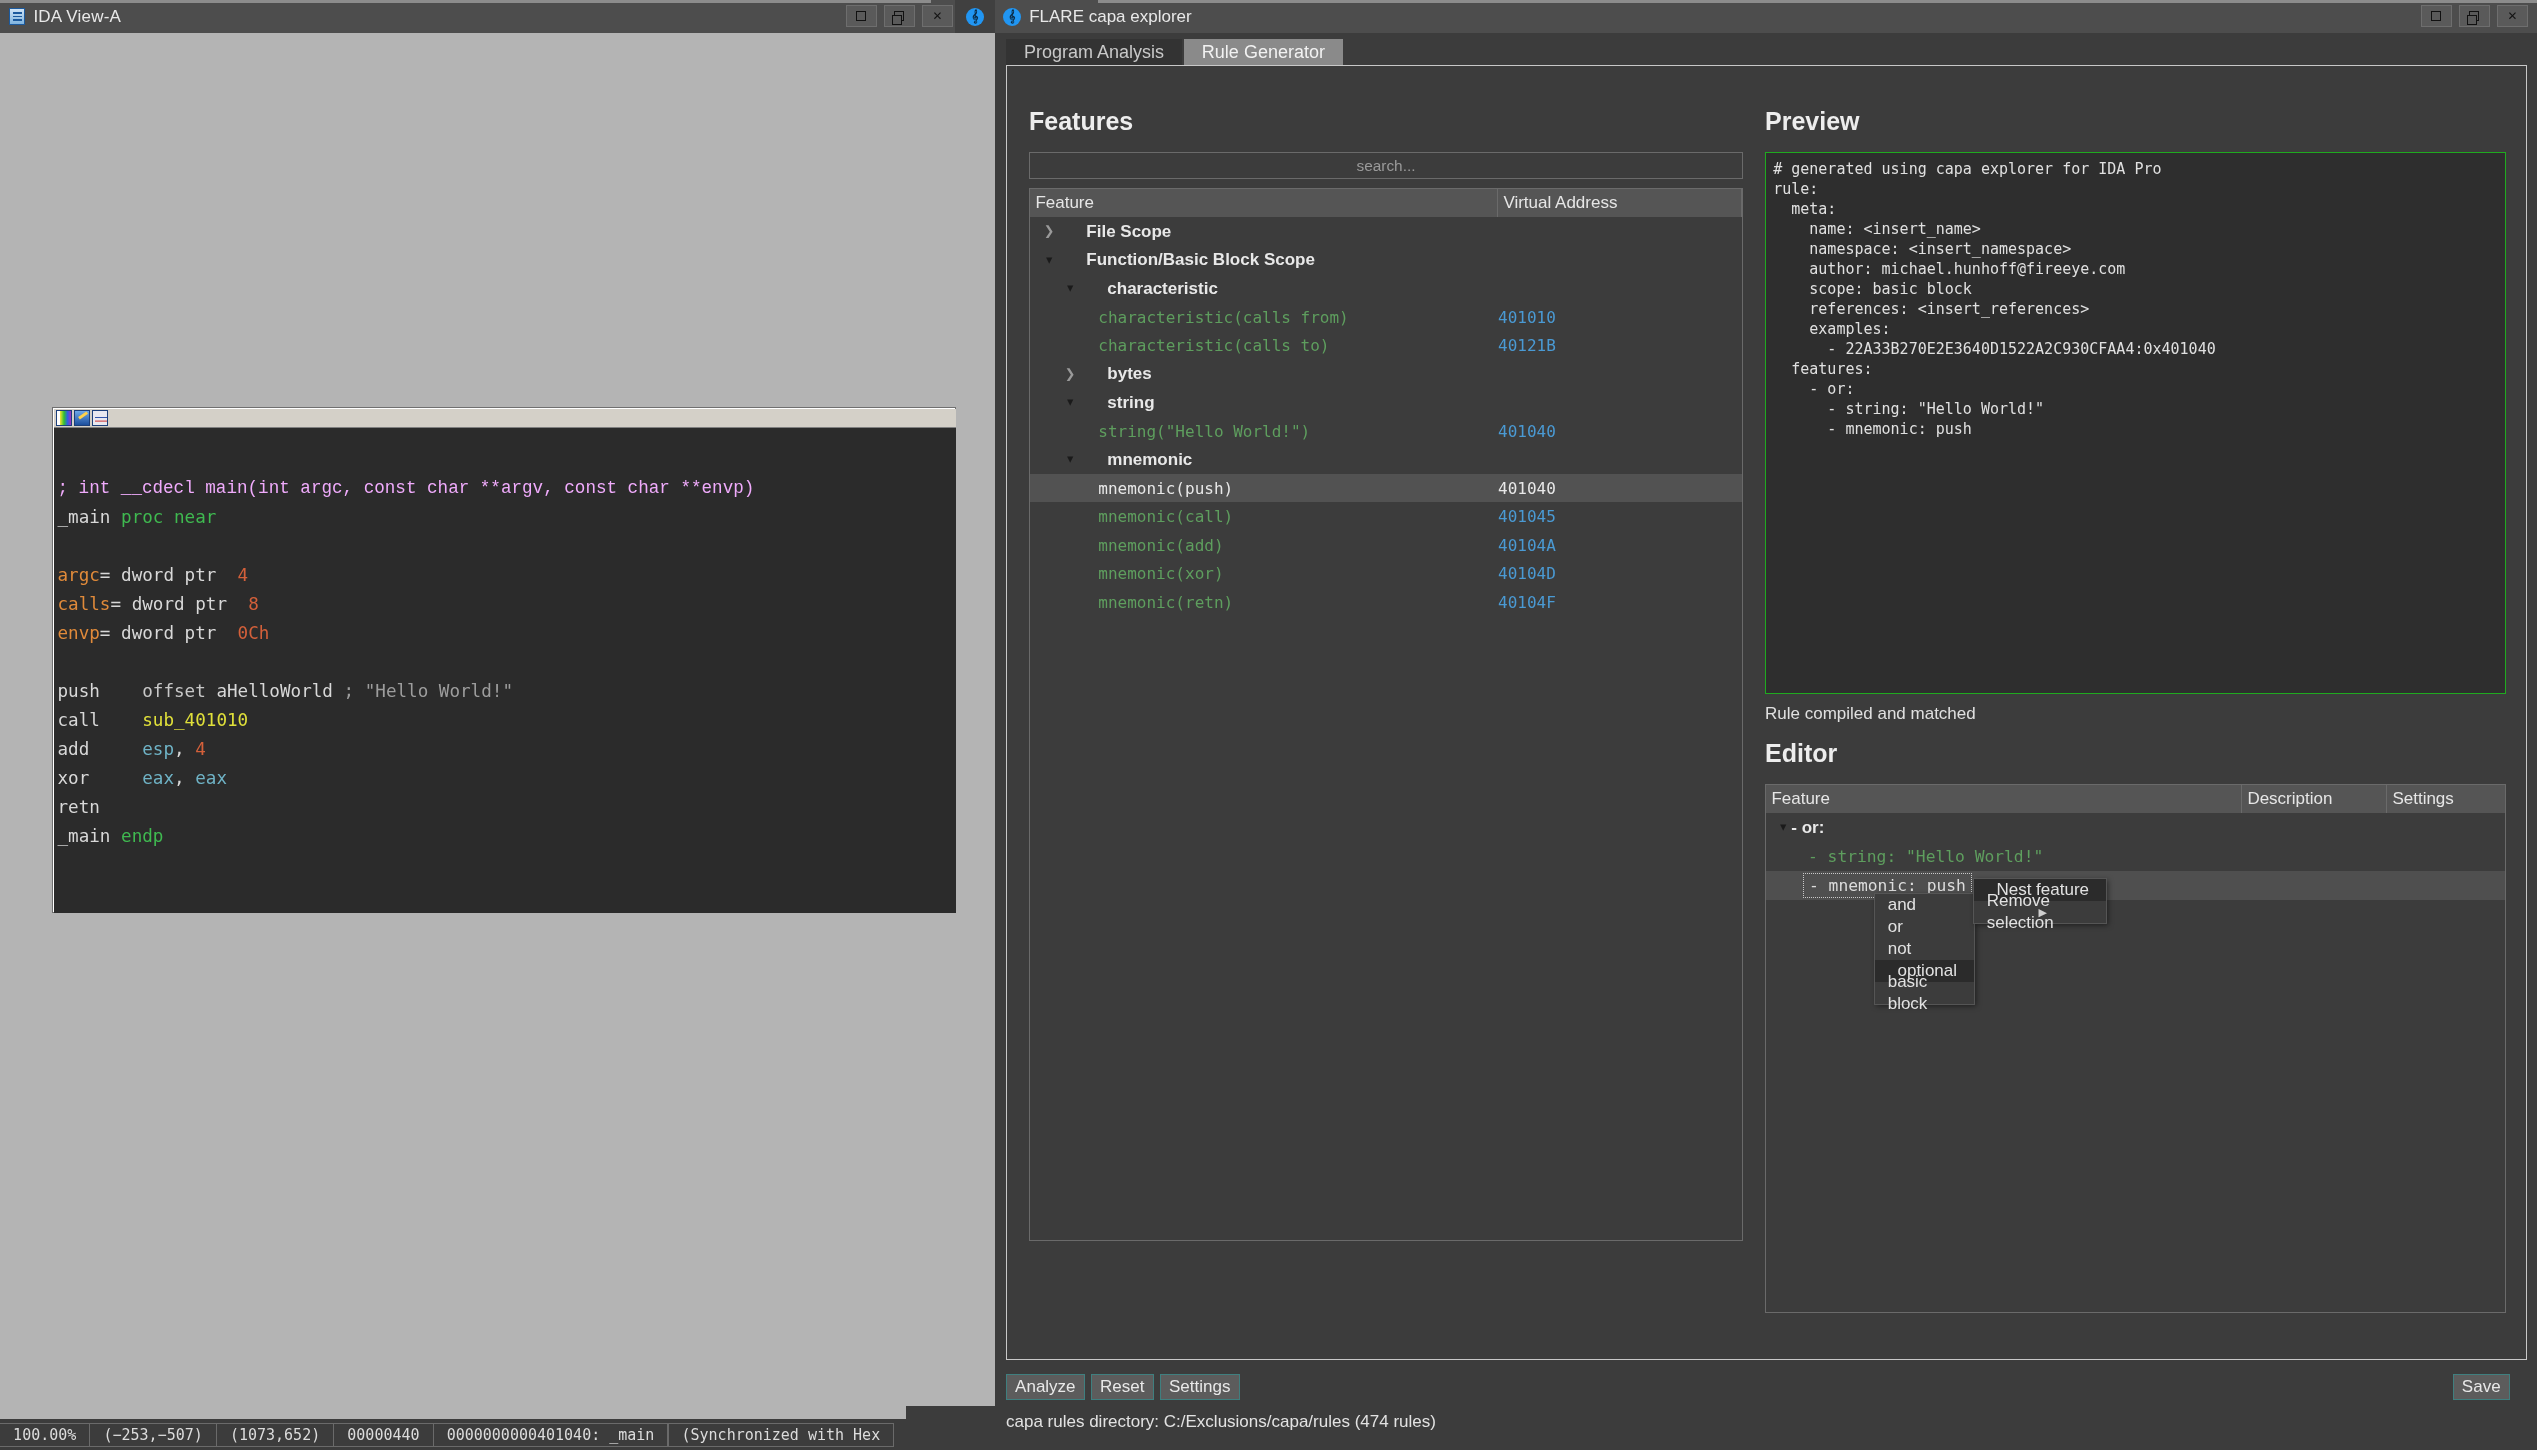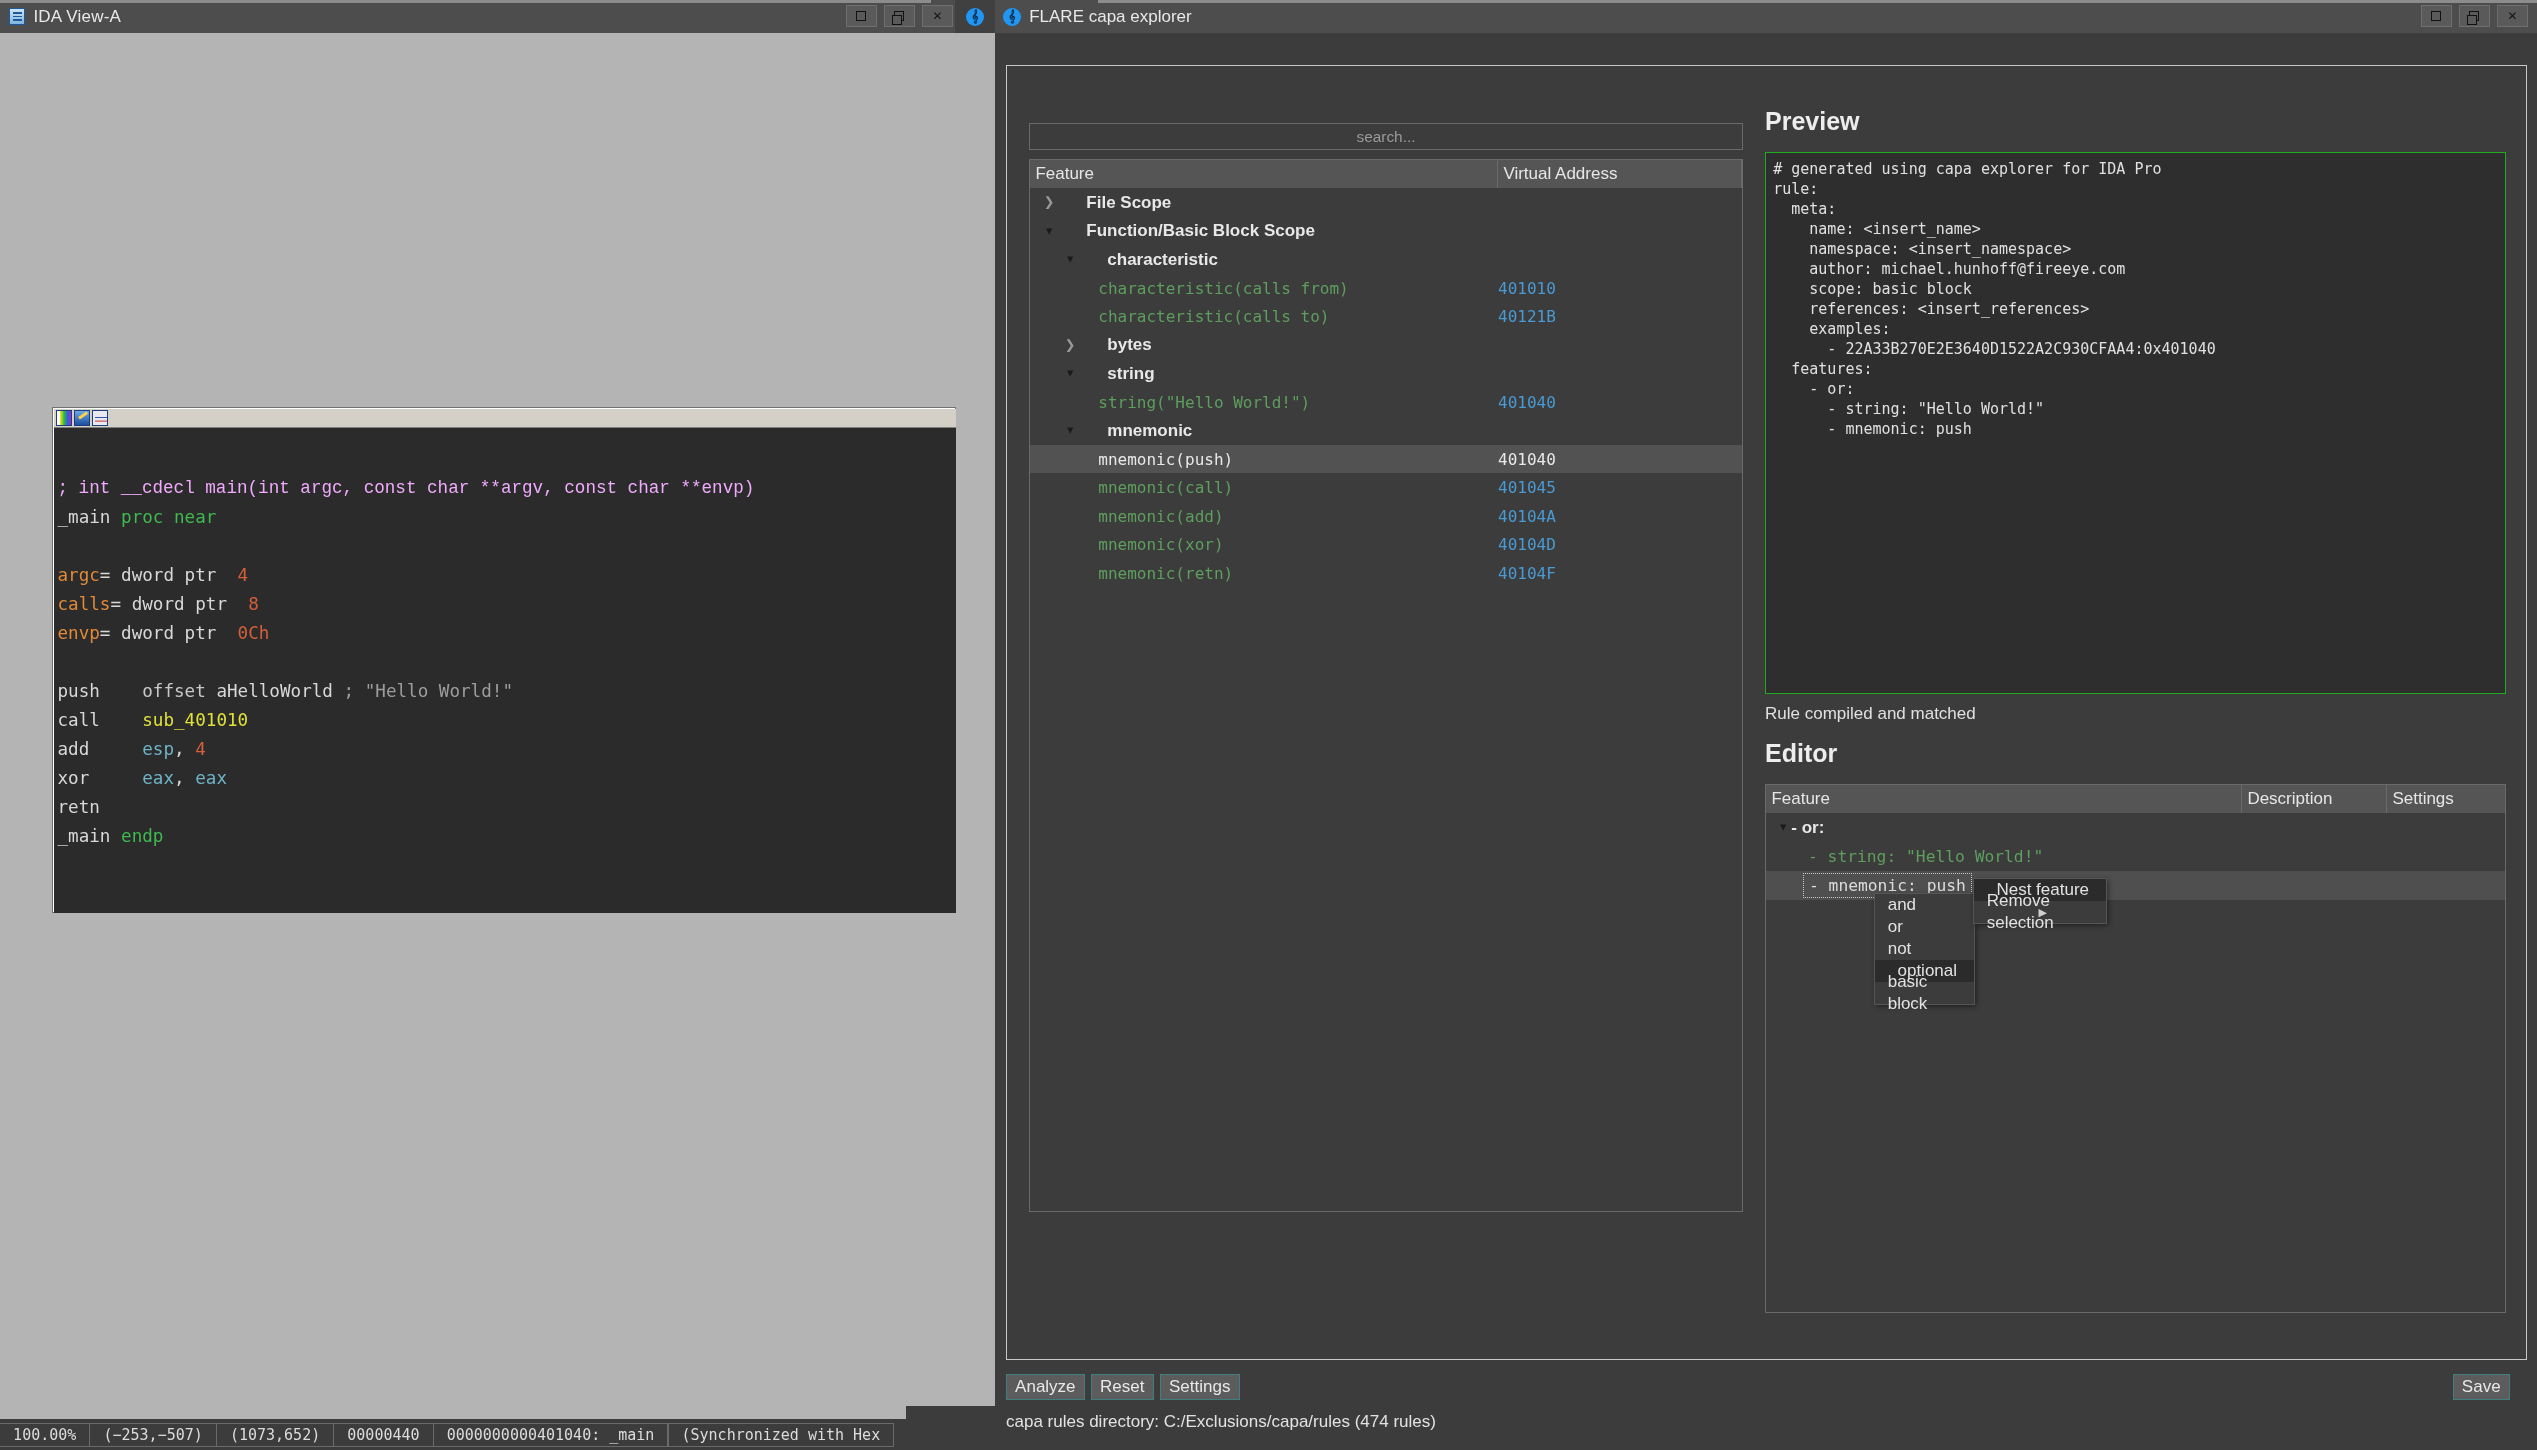--- a/index.html
+++ b/index.html
@@ -301,24 +301,29 @@
       <div class="wbtn">
           <span class="sq"></span>
         </div>
       <div class="wbtn">
           <span class="restore"></span>
         </div>
       <div class="wbtn">✕</div>
     </div>
   </div>
 
+  <div id="flare-tabs">
+    <div class="tab">Program Analysis</div>
+    <div class="tab active">Rule Generator</div>
+  </div>
 
   <div id="flare-content">
 
     <div id="features-panel">
+      <div class="panel-title">Features</div>
       <input id="features-search" type="text" placeholder="search..." style="">
       <div id="features-tree">
         <div class="tree-head">
           <div class="th" style="flex:0 0 468px">Feature</div>
           <div class="th" style="flex:1 1 auto">Virtual Address</div>
         </div>
         <div id="features-rows">
             <div class="trow">
               <div class="label-cell" style="padding-left: 11px;">
                 <span class="arrow">❯</span>

